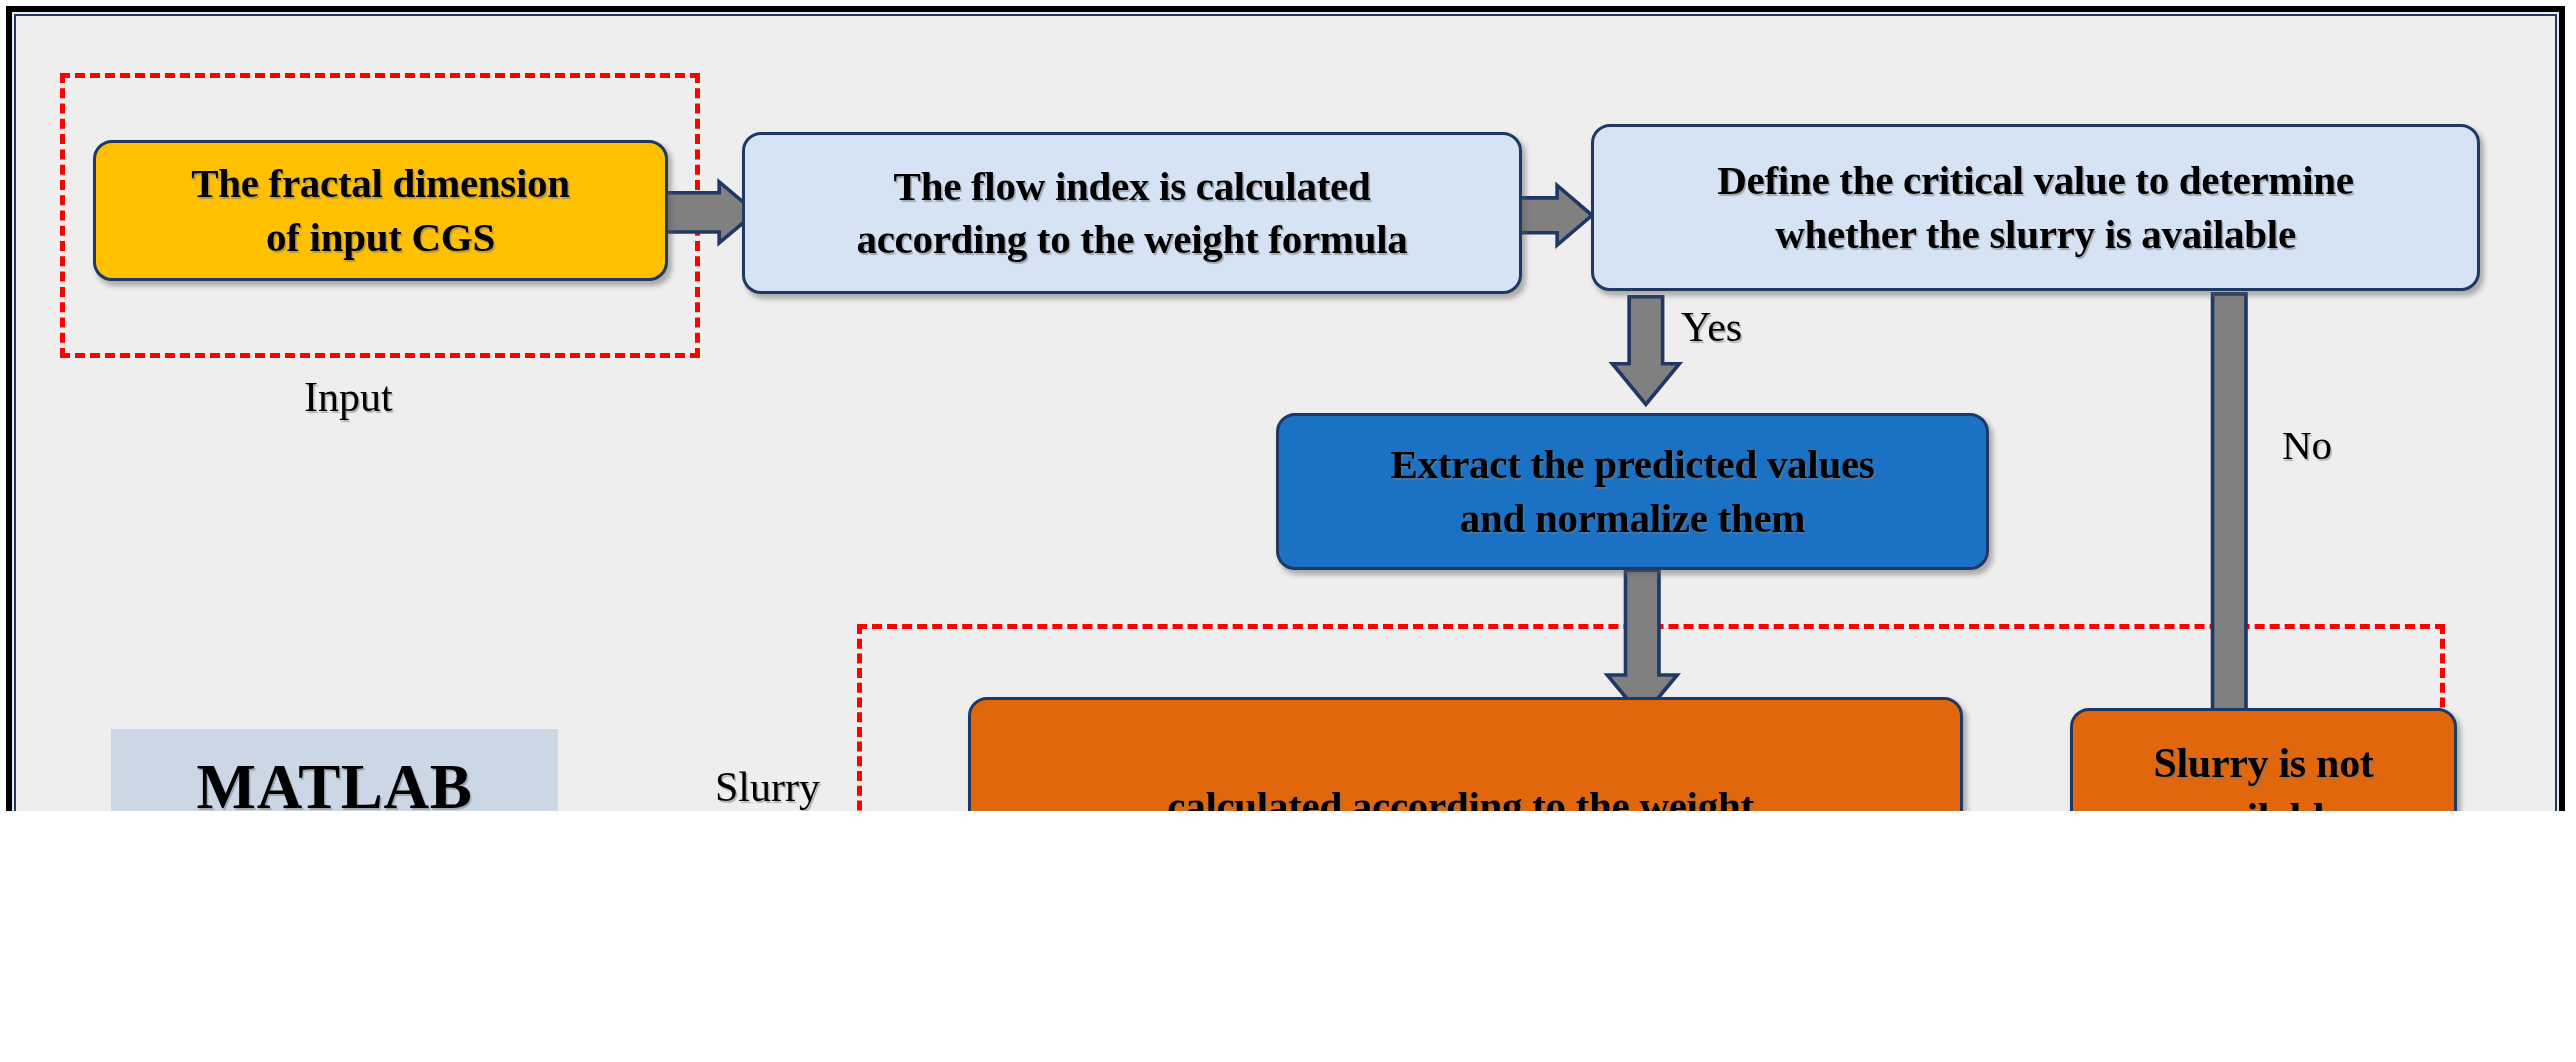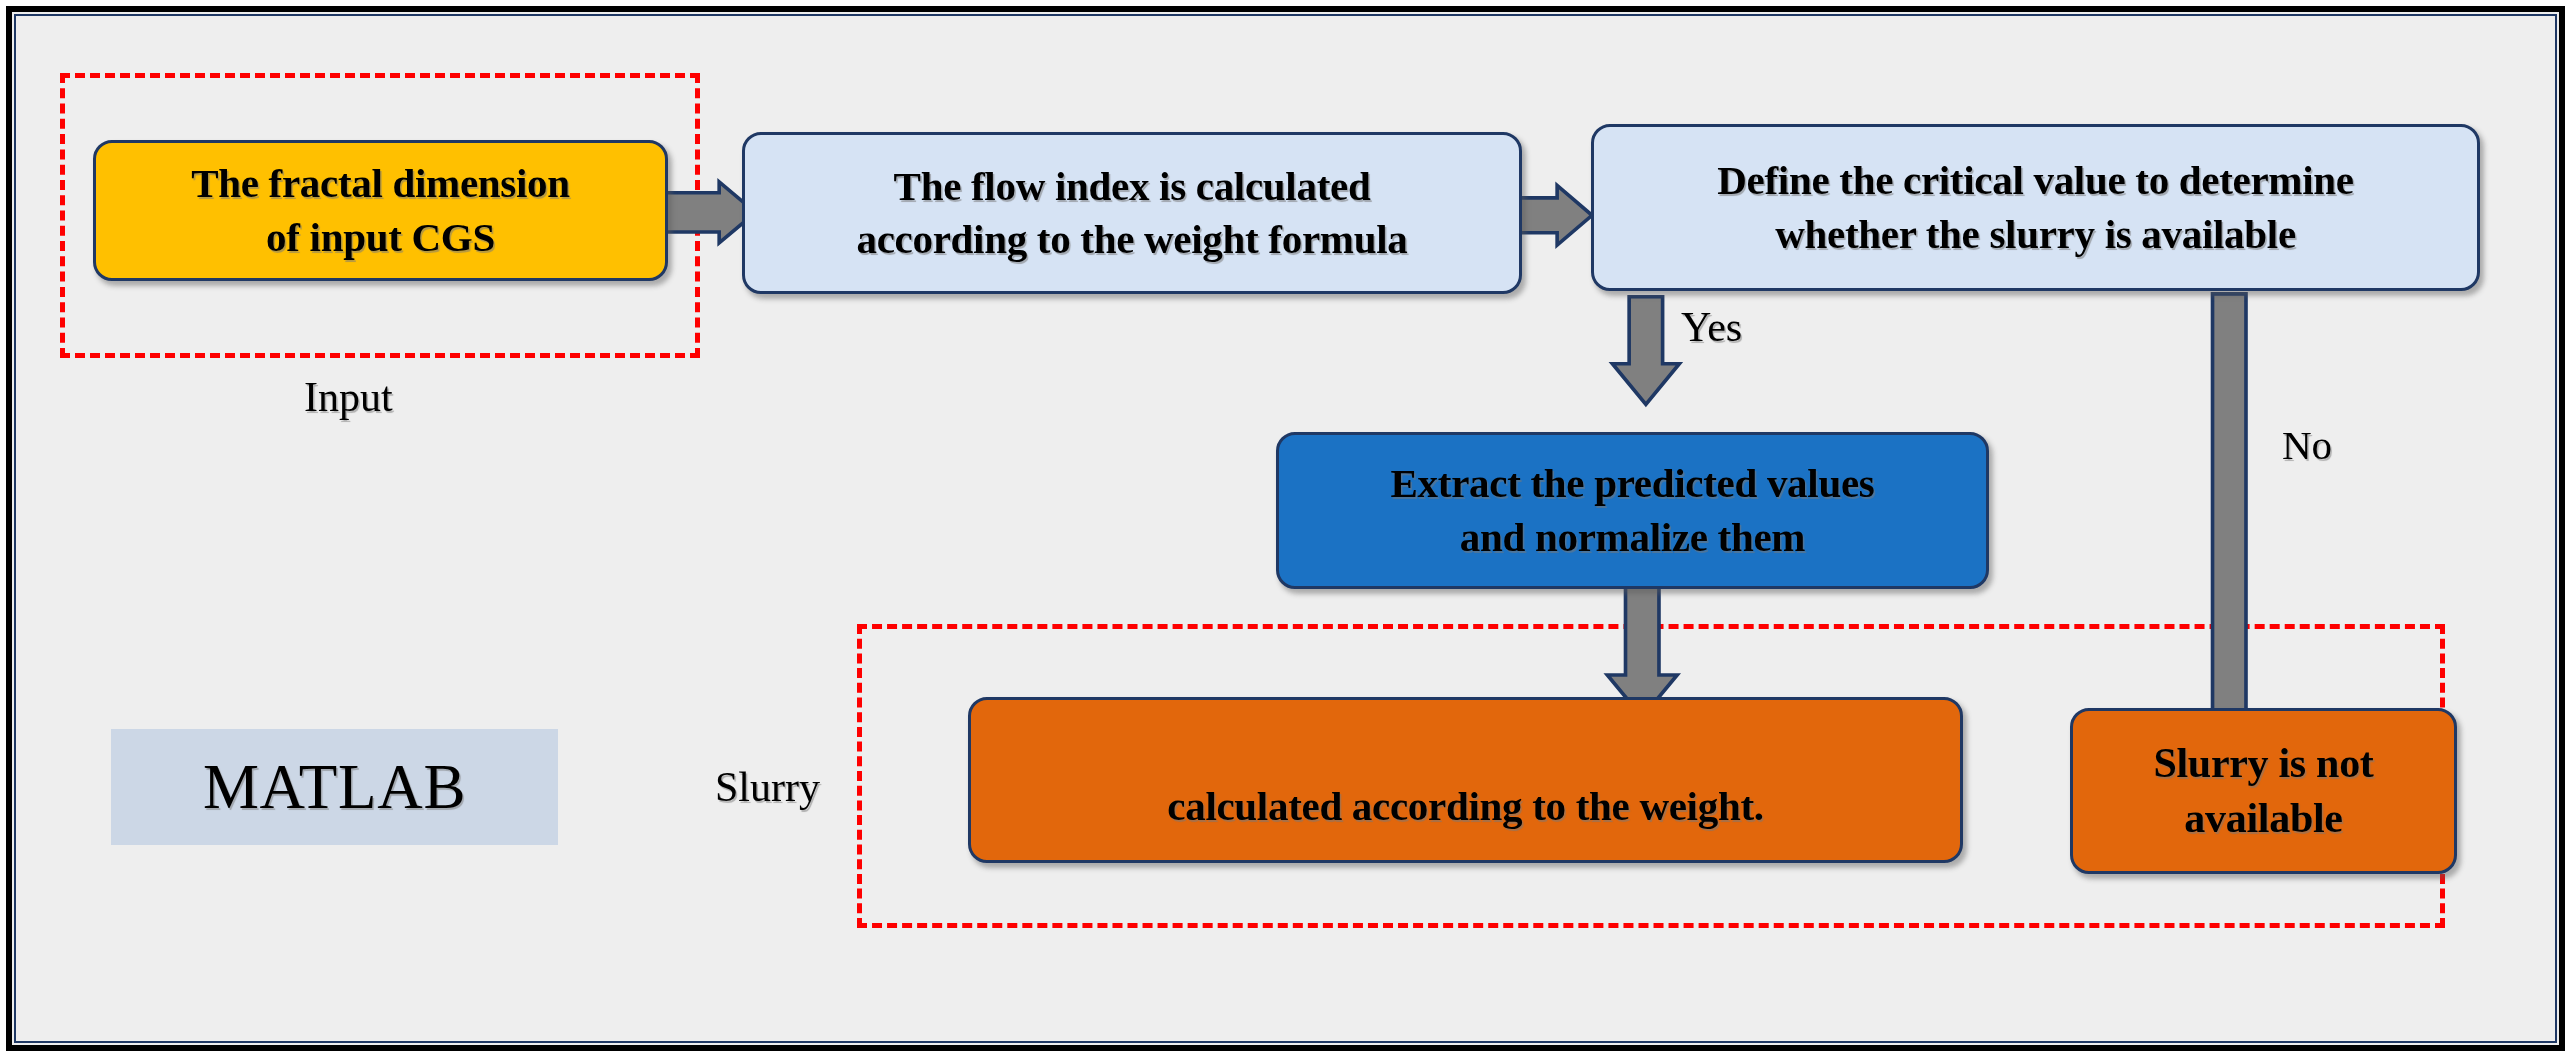--- a/index.html
+++ b/index.html
@@ -3,21 +3,21 @@
 <meta charset="utf-8">
 <style>
   html, body {
     margin: 0;
     padding: 0;
     background: #ffffff;
   }
   #canvas {
     position: relative;
     width: 2576px;
-    height: 1062px;
+    height: 811px;
     background: #ffffff;
     font-family: "Liberation Serif", "DejaVu Serif", serif;
     overflow: hidden;
   }
   
   .outer-frame {
     position: absolute;
     left: 5.8px;
     top: 5.8px;
     width: 2559px;
@@ -87,21 +87,21 @@
     white-space: nowrap;
   }
 
   
   .matlab-tag {
     position: absolute;
     background: #ccd7e6;
     display: flex;
     align-items: center;
     justify-content: center;
-    font-weight: normal;
+    font-weight: bold;
     color: #000000;
     letter-spacing: 0.7px;
     text-shadow: 1.5px 1.5px 0.7px rgba(120,120,120,0.5);
   }
 
   
   .arrow-layer {
     position: absolute;
     left: 0; top: 0;
     width: 2576px;
@@ -153,21 +153,21 @@
         <span>The flow index is calculated</span><br><span>according to the weight formula</span>
       </span>
     </div>
 
     <div class="node lightblue" style="left:1591px; top:124px; width:889px; height:167px; font-size:41px;">
       <span class="node-text">
         <span>Define the critical value to determine</span><br><span>whether the slurry is available</span>
       </span>
     </div>
 
-    <div class="node blue" style="left:1276px; top:432px; width:713px; height:157px; font-size:41px;justify-content:flex-end;">
+    <div class="node blue" style="left:1276px; top:413px; width:713px; height:157px; font-size:41px;justify-content:flex-end;">
       <span class="node-text">
         <span>Extract the predicted values</span><br><span>and normalize them</span>
       </span>
     </div>
 
     <div class="node orange" style="left:968px; top:697px; width:995px; height:166px; font-size:41px;">
       <span class="node-text">
         <br><span>calculated according to the weight.</span>
       </span>
     </div>

